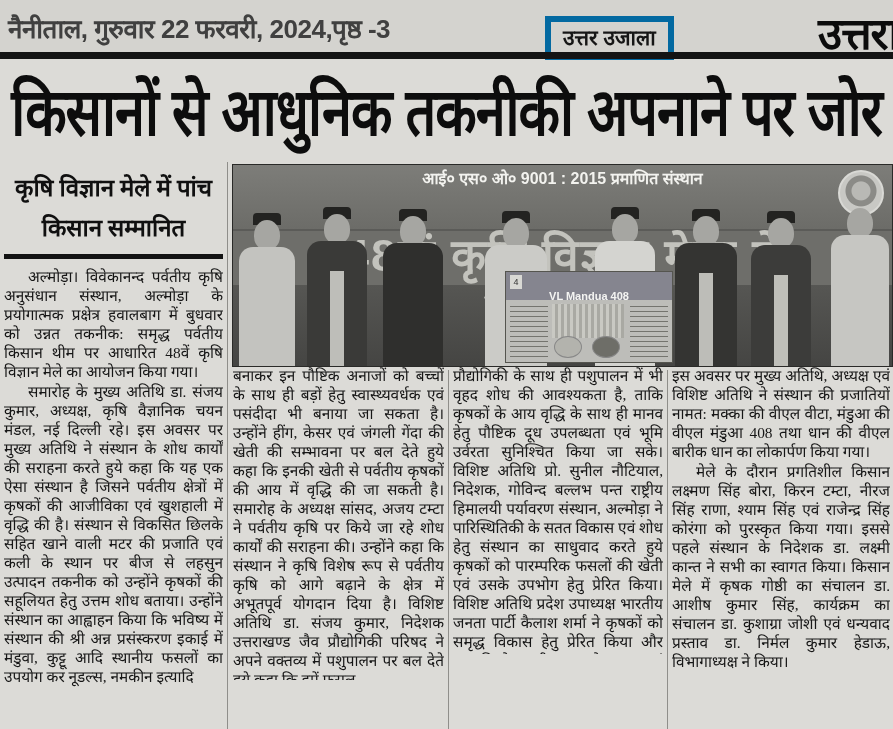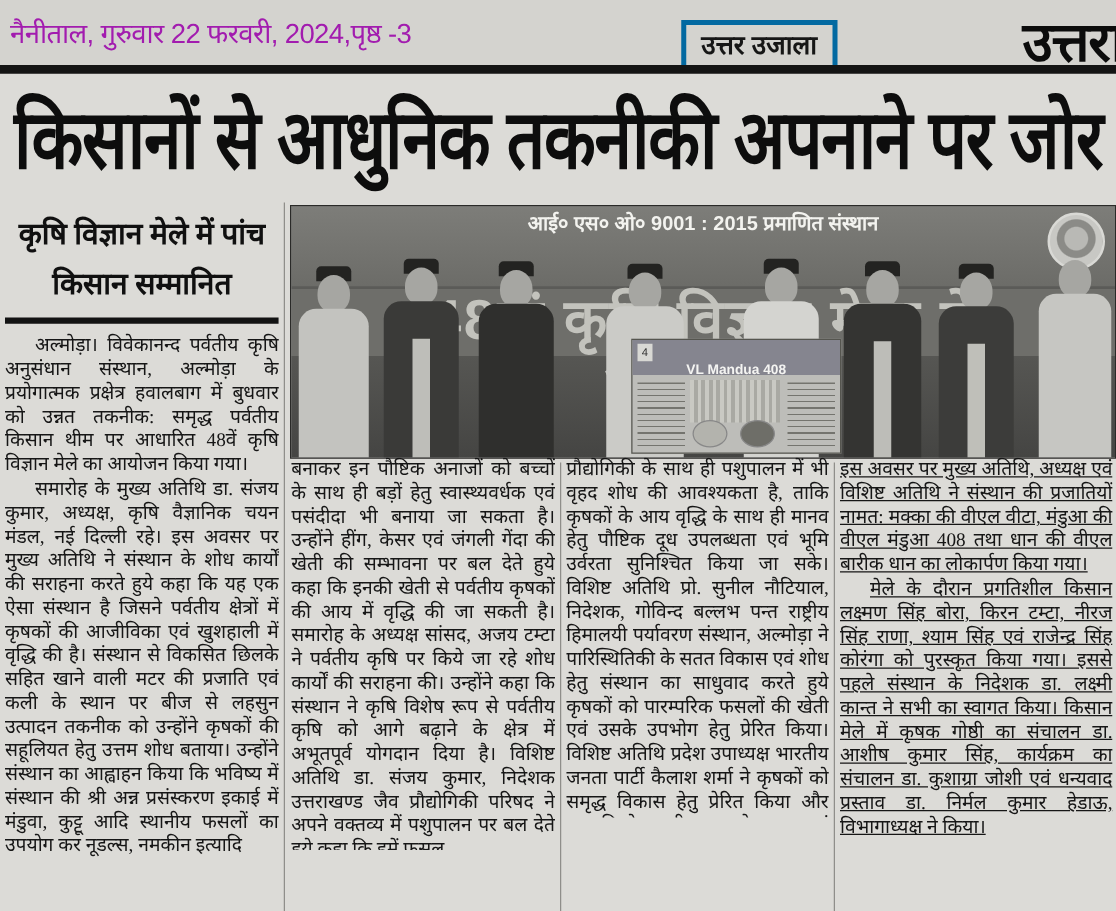--- a/index.html
+++ b/index.html
@@ -5,43 +5,43 @@
   html,body{margin:0;padding:0;}
   .page{
     position:relative; width:893px; height:729px;
     background:#dcdbd7; overflow:hidden;
     font-family:"Liberation Serif", serif;
     color:#161616;
   }
   
   .topbar{position:absolute; top:0; left:0; width:893px; height:52px; background:#d4d3cf;}
   .dateline{position:absolute; left:8px; top:10px; font-family:"Liberation Sans",sans-serif;
-    font-weight:400; font-size:22px; letter-spacing:-0.5px; color:#a21caf; white-space:nowrap;}
-  .paper-box{position:absolute; left:545px; top:16px; border:4px solid #0369a1;
+    font-weight:700; font-size:26px; letter-spacing:-0.5px; color:#404040; white-space:nowrap;}
+  .paper-box{position:absolute; left:545px; top:16px; border:6px solid #0369a1;
     padding:1px 12px 3px; font-family:"Liberation Sans",sans-serif; font-weight:700; font-size:21px;}
   .masthead{position:absolute; right:-6px; top:2px; font-family:"Liberation Sans",sans-serif;
     font-weight:800; font-size:44px; letter-spacing:-1px; color:#0c0c0c;}
   .black-rule{position:absolute; top:52px; left:0; width:893px; height:7px; background:#141414;}
   
   .headline{position:absolute; top:64px; left:0; width:893px; margin:0; text-align:center;
     font-family:"Liberation Sans",sans-serif; font-weight:800; font-size:54px; letter-spacing:-1px;
     color:#0d0d0d; white-space:nowrap; transform:scaleY(1.22); transform-origin:top center;}
   
   .vsep{position:absolute; width:1px; background:#8f8e8a;}
   .vsep.s1{left:227px; top:162px; height:567px;}
   .vsep.s2{left:448px; top:370px; height:359px;}
   .vsep.s3{left:667px; top:370px; height:359px;}
   
   .col{position:absolute; overflow:hidden; font-size:15.4px; line-height:19px; text-align:justify;}
   .col p{margin:0 0 1px 0;}
   .col p.indent{text-indent:24px;}
   .col1{left:4px;  top:160px; width:219px; height:569px;}
   .col2{left:233px; top:366px; width:211px; height:314px;}
   .col3{left:453px; top:366px; width:210px; height:288px;}
-  .col4{left:672px; top:366px; width:218px; height:363px;text-decoration:underline;}
+  .col4{left:672px; top:366px; width:218px; height:363px;}
   .subhead{margin:8px 0 2px; font-family:"Liberation Serif",serif; font-weight:700;
     font-size:24px; line-height:40px; text-align:center; color:#101010;}
   .subhead-rule{height:5px; background:#131313; margin:6px 0 8px;}
   
   .photo{position:absolute; left:232px; top:164px; width:659px; height:201px;
     border:1px solid #2a2a28; background:linear-gradient(#5b5b58 0 66px,#6e6e6a 66px 120px,#565653 120px,#454543);
     overflow:hidden;}
   .photo-banner{position:absolute; top:0; left:0; width:100%; height:64px;
     background:linear-gradient(#7d7d79,#6c6c68); text-align:center; color:#f3f3ef;
     font-family:"Liberation Sans",sans-serif; font-weight:700;}

